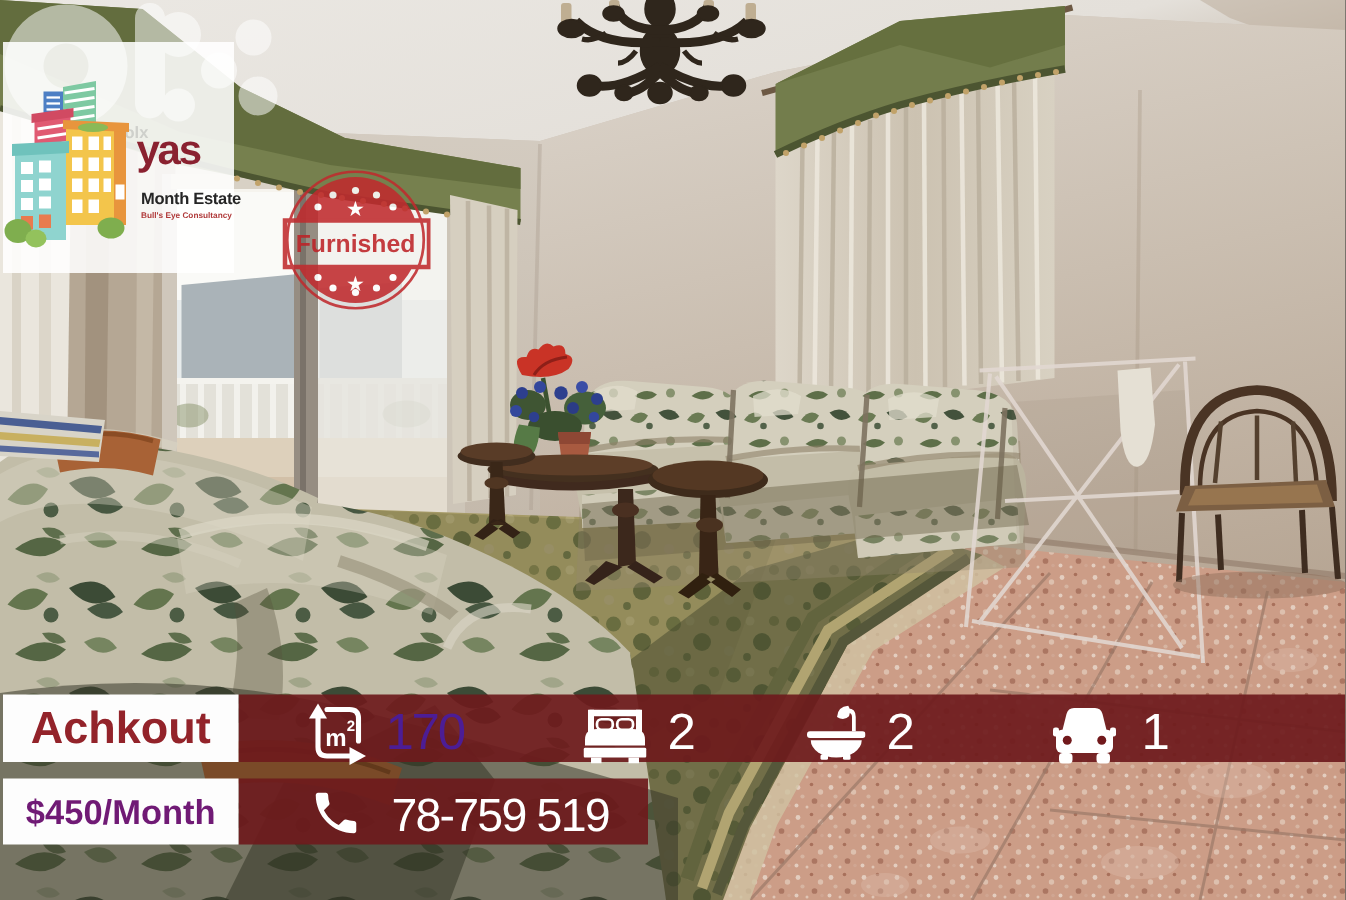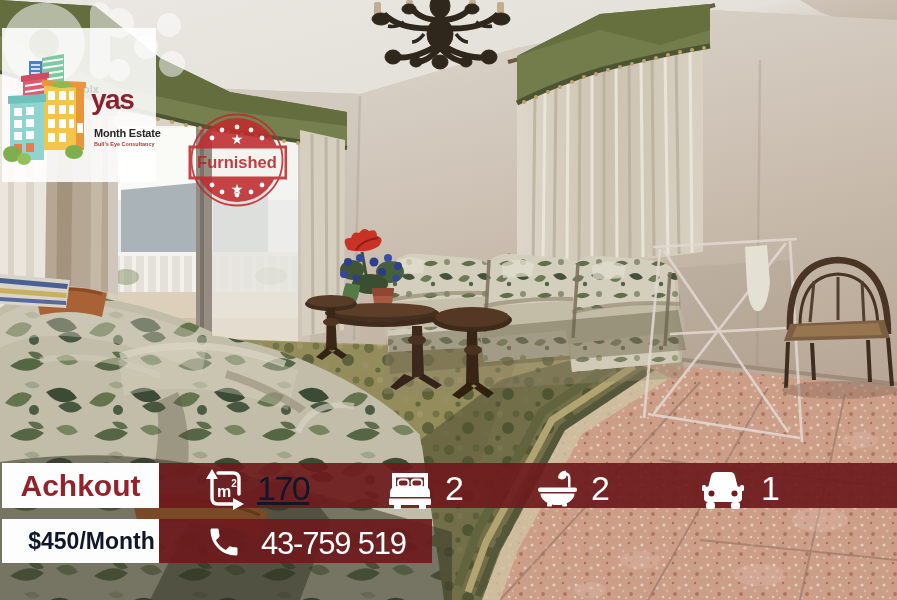--- a/index.html
+++ b/index.html
@@ -545,21 +545,21 @@
 <g stroke="#ffffff" stroke-width="3.4" fill="none" stroke-linecap="round">
 <path d="M12,10 L12,31 q0,6 6,6 L35,37"></path>
 <path d="M18,6 L33,6 q6,0 6,6 L39,27"></path>
 </g>
 <polygon points="6,12 12,2 18,12" fill="#ffffff"></polygon>
 <polygon points="33,31 44,37 33,43" fill="#ffffff"></polygon>
 <text x="24" y="30" text-anchor="middle" fill="#ffffff" font-size="16" font-weight="bold" font-family="Liberation Sans">m</text>
 <text x="34" y="20" text-anchor="middle" fill="#ffffff" font-size="10" font-weight="bold" font-family="Liberation Sans">2</text>
 </svg>
 
-<div class="abs" style="left:257px;top:469px;font-size:34px;letter-spacing:-1.5px;color:#0f172a;text-decoration:underline;">170</div>
+<div class="abs" style="left:257px;top:469px;font-size:34px;letter-spacing:-1.5px;color:#4c1d95;">170</div>
 
 <svg class="abs" style="left:389px;top:473px" width="42" height="36" viewBox="0 0 42 36">
 <g fill="#ffffff">
 <rect x="3" y="0" width="36" height="4.5" rx="1.5"></rect>
 <rect x="3" y="0" width="4" height="15"></rect>
 <rect x="35" y="0" width="4" height="15"></rect>
 <path d="M1,24 v-4 q0,-7 8,-7 h24 q8,0 8,7 v4 z"></path>
 <rect x="0" y="25.5" width="42" height="6.5" rx="1"></rect>
 <rect x="5" y="32" width="7" height="4"></rect>
 <rect x="30" y="32" width="7" height="4"></rect>
@@ -597,21 +597,21 @@
 <circle cx="9.5" cy="23.5" r="3" fill="#71191c"></circle>
 <circle cx="32.5" cy="23.5" r="3" fill="#71191c"></circle>
 </svg>
 
 <div class="abs" style="left:761px;top:469px;font-size:34px;color:#ffffff;">1</div>
 
 <div class="abs" style="left:159px;top:519px;width:273px;height:44px;background:rgba(110,26,28,0.92);"></div>
 
 <div class="abs" style="left:2px;top:519px;width:157px;height:44px;background:#fdfdfd;"></div>
 
-<div class="abs" style="left:2px;top:519px;width:157px;height:44px;line-height:44px;text-align:center;font-size:23px;font-weight:bold;color:#0f172a;padding-left:11px;">$450/Month</div>
+<div class="abs" style="left:2px;top:519px;width:157px;height:44px;line-height:44px;text-align:center;font-size:23px;font-weight:bold;color:#701a75;">$450/Month</div>
 
 <svg class="abs" style="left:206px;top:524px" width="36" height="36" viewBox="0 0 24 24">
 <path fill="#ffffff" d="M6.62 10.79c1.44 2.83 3.76 5.14 6.59 6.59l2.2-2.2c.27-.27.67-.36 1.02-.24 1.12.37 2.33.57 3.57.57.55 0 1 .45 1 1V20c0 .55-.45 1-1 1-9.39 0-17-7.61-17-17 0-.55.45-1 1-1h3.5c.55 0 1 .45 1 1 0 1.25.2 2.45.57 3.57.11.35.03.74-.25 1.02l-2.2 2.2z"></path>
 </svg>
 
-<div class="abs" style="left:261px;top:526px;font-size:31px;letter-spacing:-1.2px;color:#ffffff;">43-759 519</div>
+<div class="abs" style="left:261px;top:526px;font-size:31px;letter-spacing:-1.2px;color:#ffffff;">78-759 519</div>
 
 </div>
 
 </body></html>

